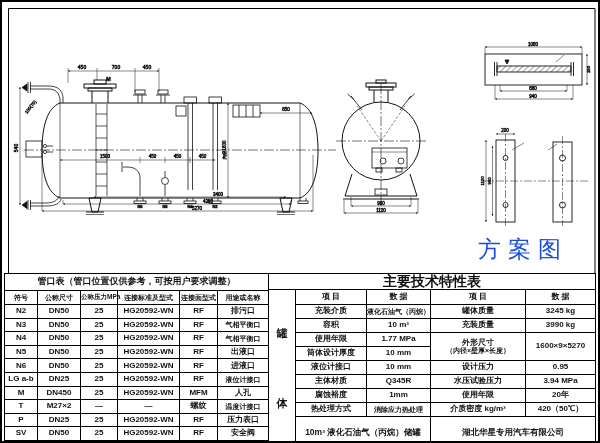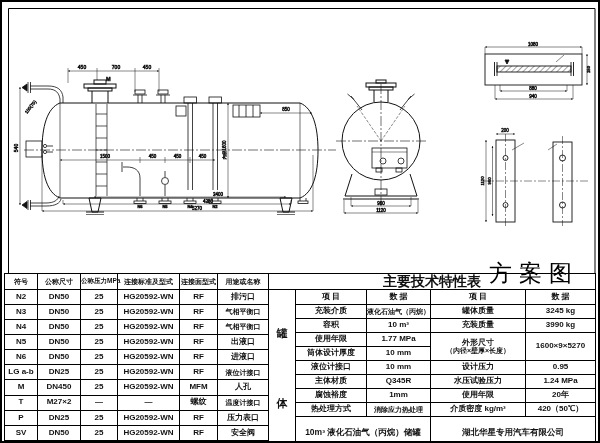--- a/index.html
+++ b/index.html
@@ -22,21 +22,21 @@
   .spec-table tr td{height:13px;}
   .spec-table .t-foot td{height:31px;font-size:8.5px;}
   .small{font-size:7px;}
   .vlabel{font-size:11px;}
   .vlabel .vwrap{display:flex;flex-direction:column;justify-content:space-around;
                  align-items:center;height:140px;}
   .dim-note{font-size:7px;white-space:nowrap;display:block;}
   
   .scheme{position:absolute;left:478px;top:234px;width:112px;height:34px;
           font-family:"Liberation Serif",serif;font-size:23px;letter-spacing:7px;
-          text-align:center;color:#000000;font-weight:400;margin-top:24px;}
+          color:#1d4ed8;font-weight:400;}
 </style>
 </head>
 <body>
 
 <div class="sheet">
 
   
   <svg width="600" height="273" viewBox="0 0 600 273">
     <defs>
       <marker id="arr" viewBox="0 0 10 10" refX="9" refY="5" markerWidth="5" markerHeight="5" orient="auto-start-reverse">
@@ -325,20 +325,23 @@
   <table class="nozzle-table">
     <colgroup>
       <col style="width:33px">
         <col style="width:43px">
         <col style="width:37px">
       <col style="width:62px">
         <col style="width:38px">
         <col style="width:51px">
     </colgroup>
     <tbody>
+        <tr class="t-title">
+      <td colspan="6">管口表（管口位置仅供参考，可按用户要求调整）</td>
+    </tr>
     <tr class="t-head">
       <td>符号</td>
       <td>公称尺寸</td>
       <td style="font-size:6.5px">公称压力MPa</td>
       <td>连接标准及型式</td>
       <td>连接面型式</td>
       <td>用途或名称</td>
     </tr>
     <tr>
       <td>N2</td>
@@ -476,21 +479,21 @@
     <tr>
       <td>液位计接口</td>
           <td>10 mm</td>
       <td>设计压力</td>
           <td>0.95</td>
     </tr>
     <tr>
       <td>主体材质</td>
           <td>Q345R</td>
       <td>水压试验压力</td>
-          <td>1.24 MPa</td>
+          <td>3.94 MPa</td>
     </tr>
     <tr>
       <td>腐蚀裕度</td>
           <td>1mm</td>
       <td>使用年限</td>
           <td>20年</td>
     </tr>
     <tr>
       <td>热处理方式</td>
           <td class="small">消除应力热处理</td>

